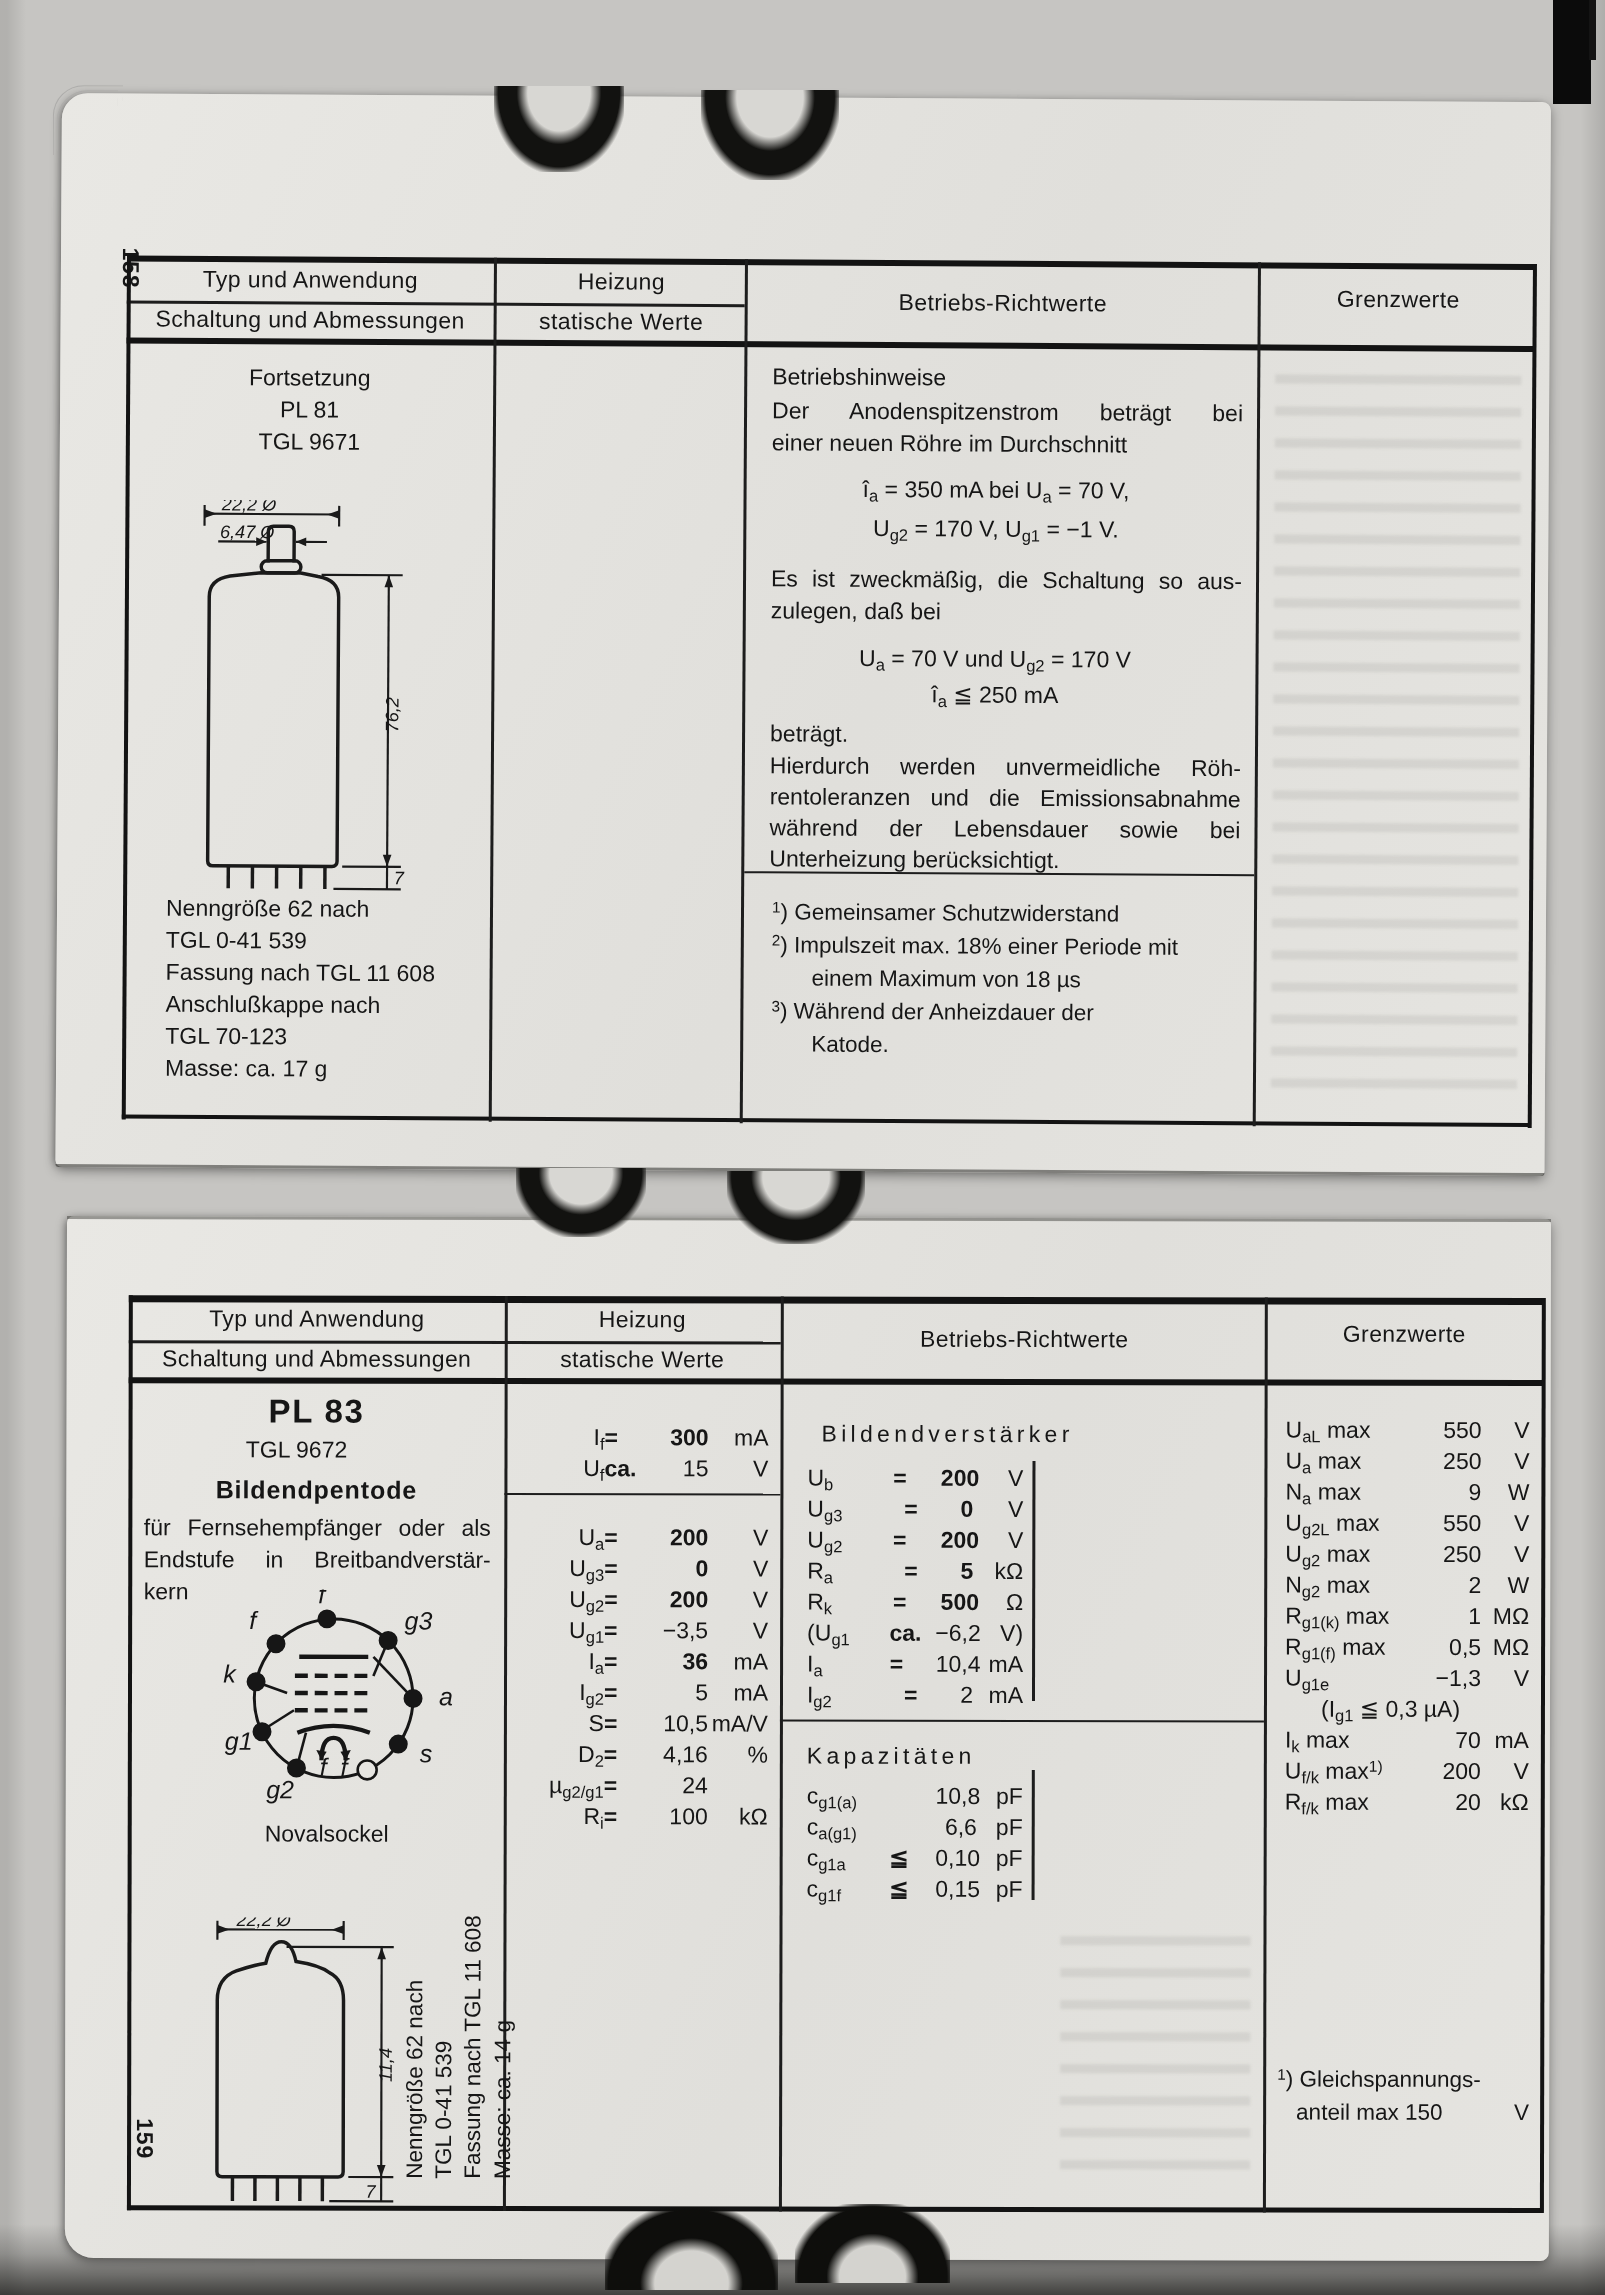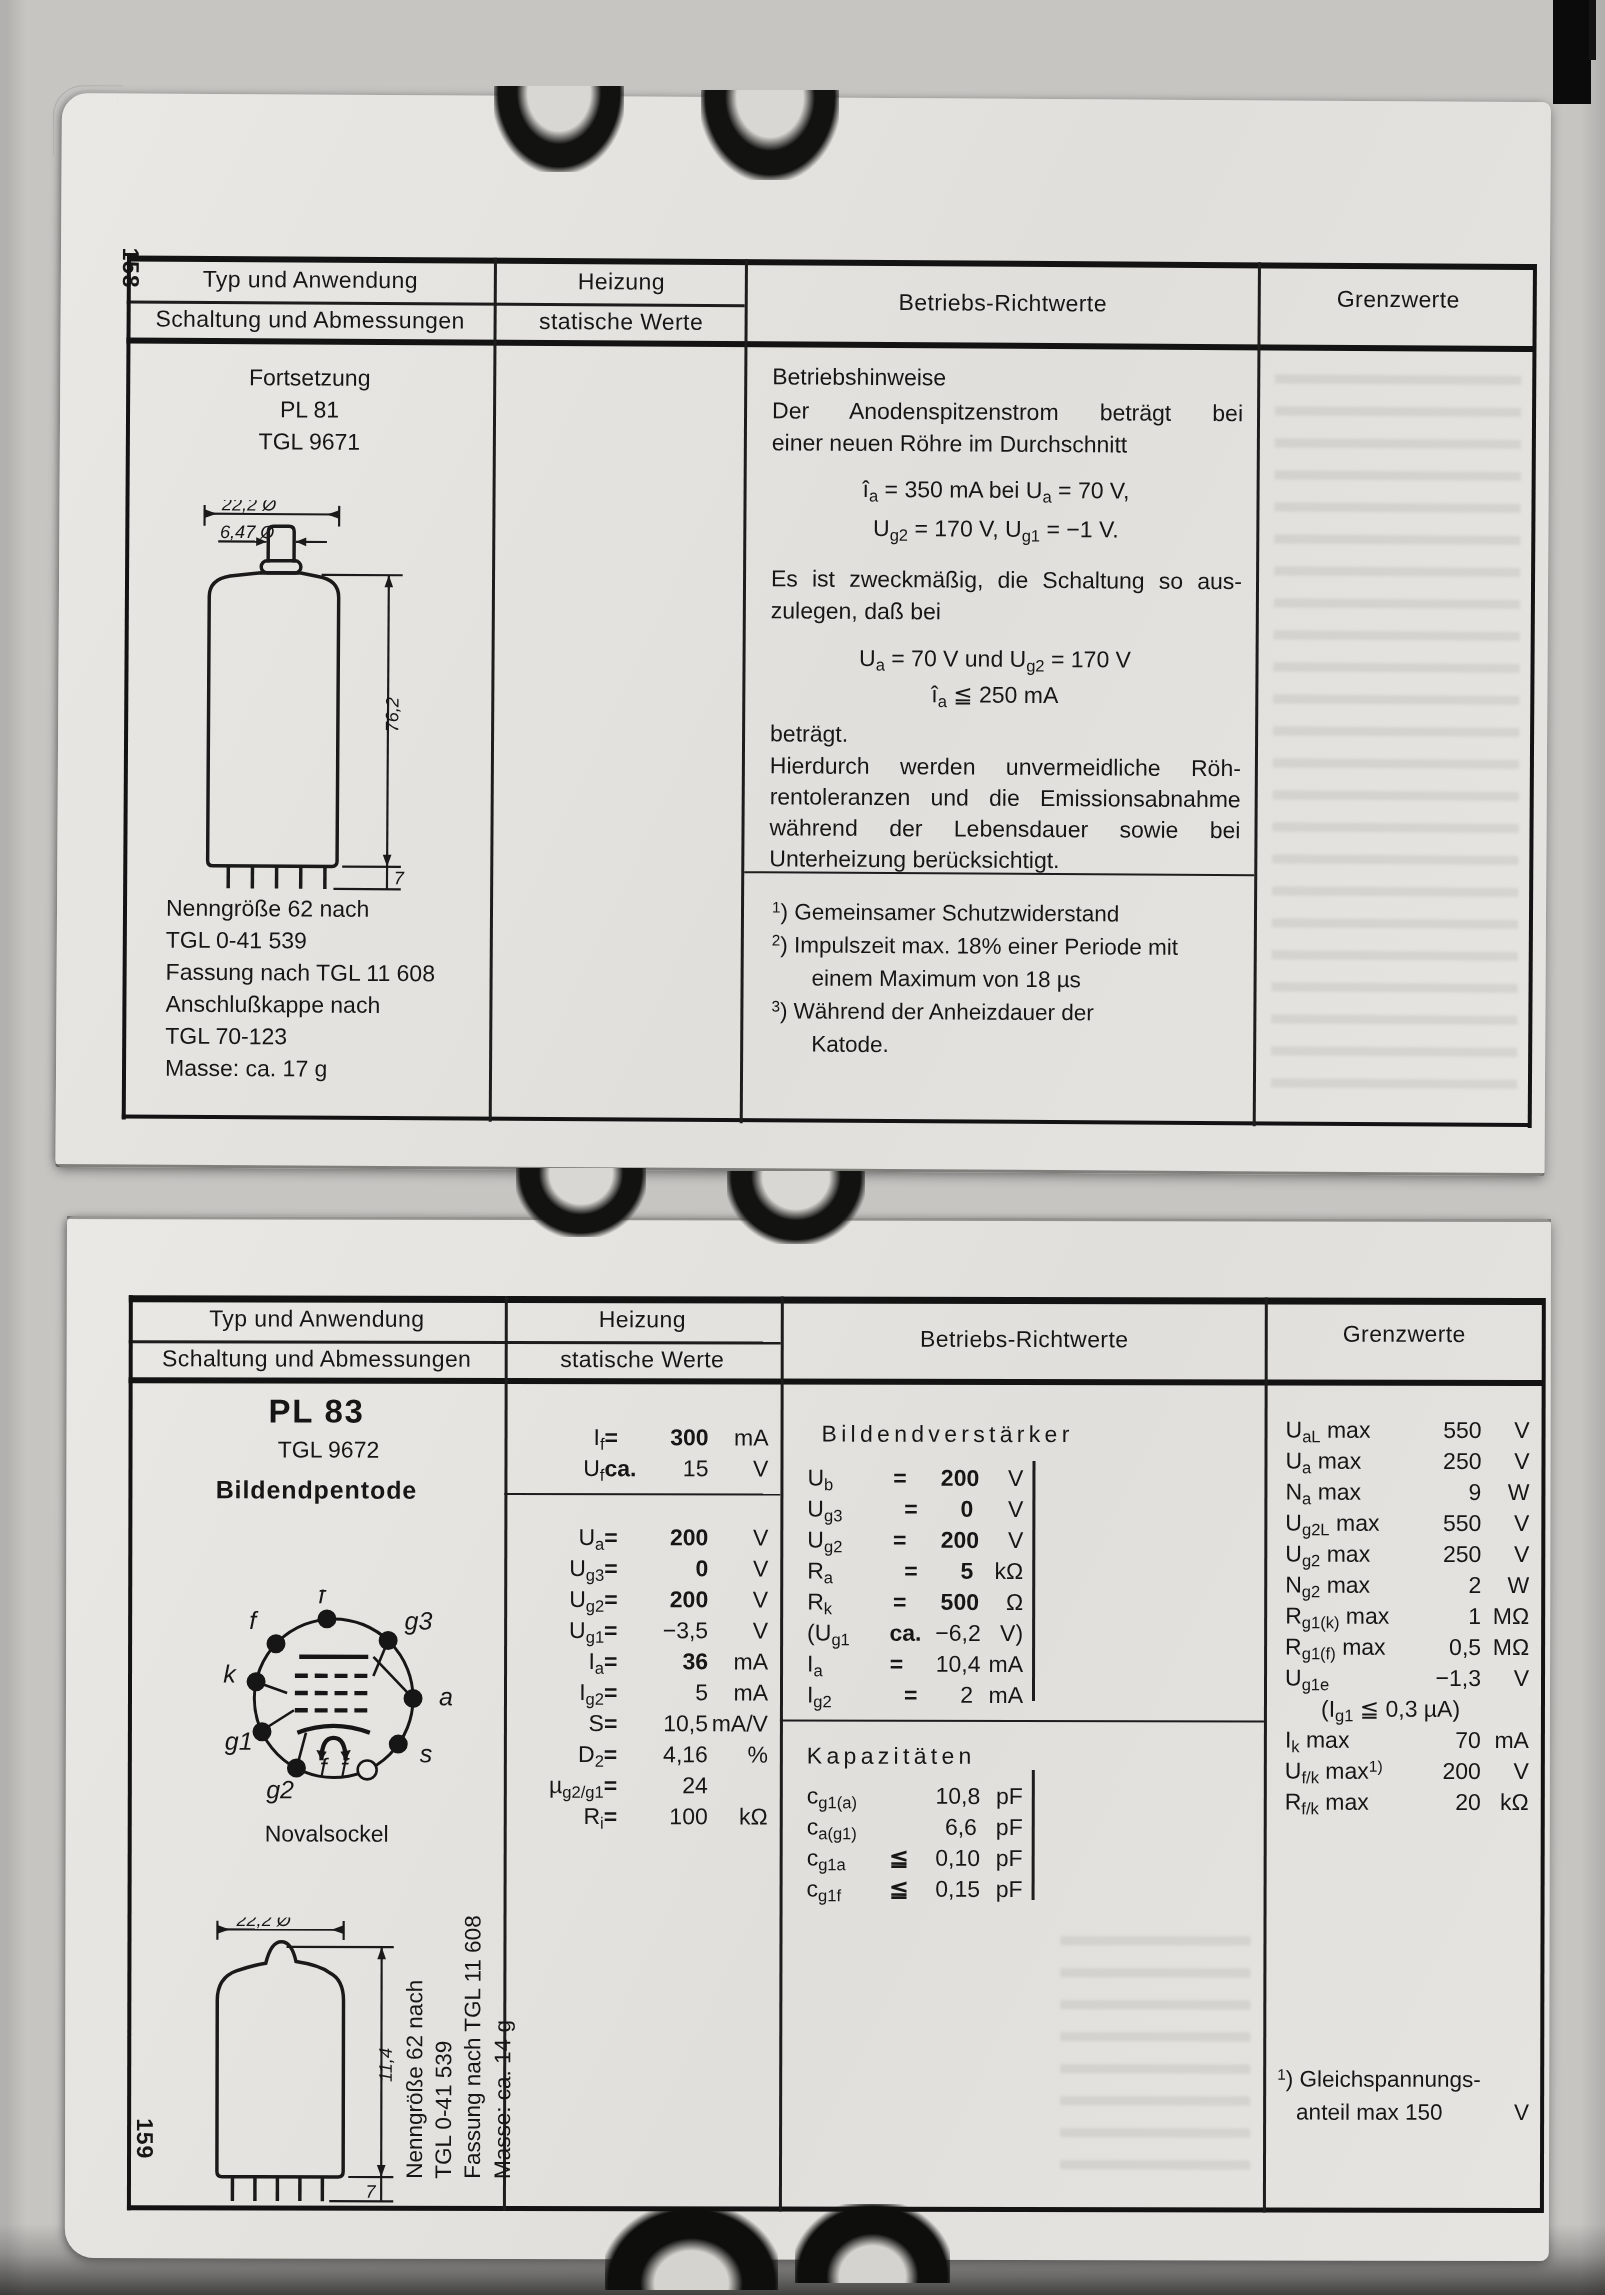--- a/index.html
+++ b/index.html
@@ -239,22 +239,31 @@
     <div class="vline thin" style="left:1136px;top:0;width:2.6px;height:915px;"></div>
 
     <div class="lbl hdr ctr" style="left:0;top:10.4px;width:376px;">Typ und Anwendung</div>
     <div class="lbl hdr ctr" style="left:0;top:50px;width:376px;">Schaltung und Abmessungen</div>
     <div class="lbl hdr ctr" style="left:378px;top:10.4px;width:271px;">Heizung</div>
     <div class="lbl hdr ctr" style="left:378px;top:50px;width:271px;">statische Werte</div>
     <div class="lbl hdr ctr" style="left:655px;top:29px;width:481px;">Betriebs-Richtwerte</div>
     <div class="lbl hdr ctr" style="left:1138px;top:22.5px;width:275px;">Grenzwerte</div>
 
     <div class="lbl ctr" style="left:0;top:97px;width:376px;font-size:33px;font-weight:700;letter-spacing:1.7px;">PL 83</div>
-    <div class="lbl ctr txt" style="left:0;top:138px;width:336px;padding-left:32px;">TGL 9672</div>
+    <div class="lbl ctr txt" style="left:0;top:138px;width:336px;">TGL 9672</div>
     <div class="lbl ctr" style="left:0;top:180px;width:376px;font-size:25px;font-weight:700;letter-spacing:0.9px;">Bildendpentode</div>
+    <div class="lbl txt" style="left:15.5px;top:216px;width:347px;">
+
+        <div class="tl just"><span>für Fernsehempfänger oder als</span></div>
+
+        <div class="tl just"><span>Endstufe in Breitbandverstär-</span></div>
+
+        <div class="tl"><span>kern</span></div>
+
+    </div>
 
     <svg style="position:absolute;left:76px;top:294px;" width="268" height="226" viewBox="0 0 310 262">
       <circle cx="150" cy="126" r="92" stroke="#161616" stroke-width="3.5" fill="none"></circle>
       <g stroke="#161616" stroke-width="5" fill="none">
         <line x1="110" y1="78" x2="190" y2="78"></line>
         <line x1="105" y1="100" x2="195" y2="100" stroke-dasharray="15 8"></line>
         <line x1="105" y1="120" x2="195" y2="120" stroke-dasharray="15 8"></line>
         <line x1="105" y1="140" x2="195" y2="140" stroke-dasharray="15 8"></line>
         <path d="M108,166 Q150,150 192,166"></path>
         <path d="M136,198 Q136,172 150,172 Q164,172 164,198"></path>

